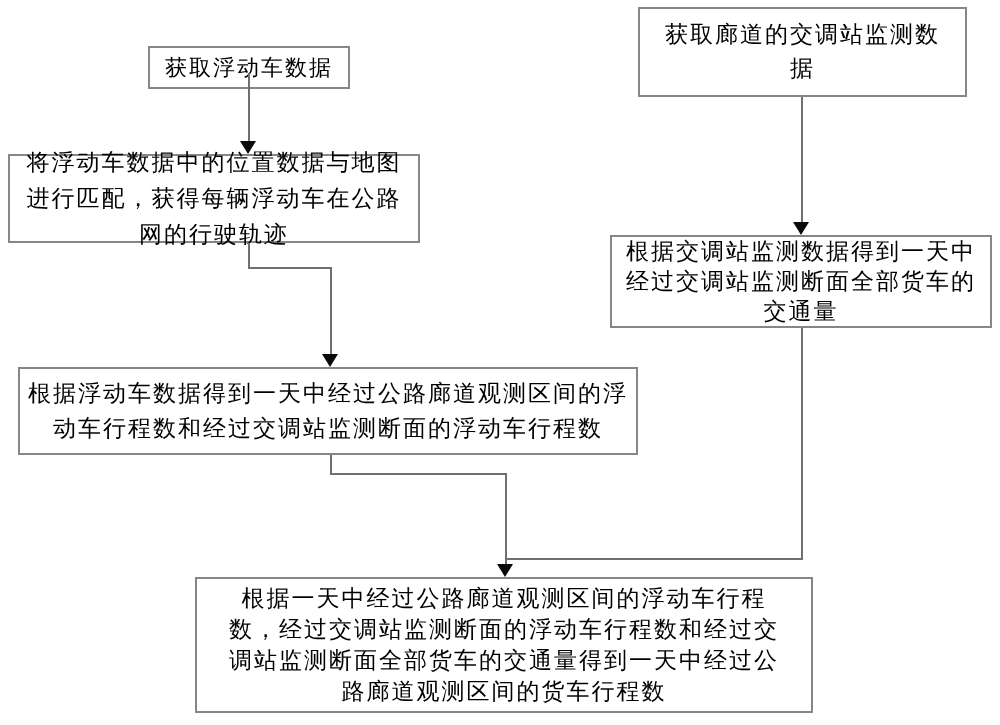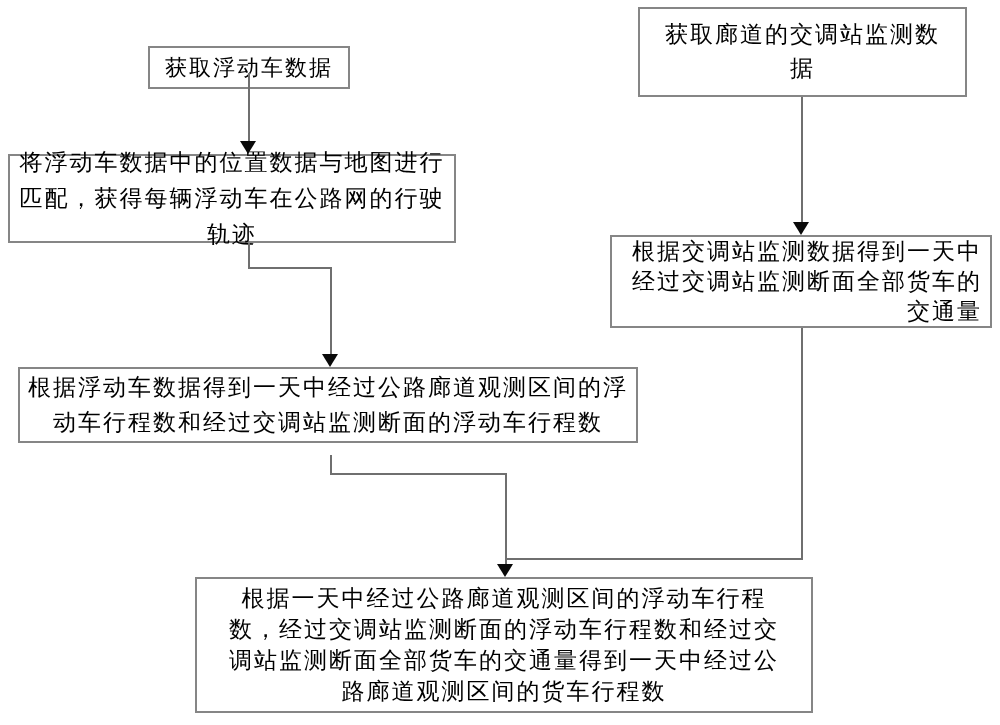--- a/index.html
+++ b/index.html
@@ -27,23 +27,23 @@
     align-items: center;
     justify-content: center;
     text-align: center;
     font-size: 23px;
     letter-spacing: 2px;
     line-height: 34px;
     word-break: break-all;
   }
   #node-get-fcd        { left: 148px; top: 30px;  width: 202px; height: 43px;  padding: 0 4px;  font-size: 22px; margin-top: 16px; }
   #node-get-station    { left: 638px; top: 7px;   width: 329px; height: 90px;  padding: 0 16px; }
-  #node-map-match      { left: 8px;   top: 154px; width: 448px; height: 89px;  padding: 0 8px;  line-height: 36px; }
-  #node-station-volume { left: 610px; top: 235px; width: 382px; height: 93px;  padding: 8px 8px;  line-height: 30px; text-align: right; }
-  #node-fcd-trips      { left: 18px;  top: 367px; width: 620px; height: 76px;  padding: 0 6px;  line-height: 35px; }
+  #node-map-match      { left: 8px;   top: 154px; width: 412px; height: 89px;  padding: 0 8px;  line-height: 36px; }
+  #node-station-volume { left: 610px; top: 235px; width: 382px; height: 93px;  padding: 8px 8px;  line-height: 30px; }
+  #node-fcd-trips      { left: 18px;  top: 367px; width: 620px; height: 88px;  padding: 0 6px;  line-height: 35px; }
   #node-truck-trips    { left: 195px; top: 577px; width: 618px; height: 136px; padding: 0 20px;  line-height: 31px; }
 
   .vline, .hline {
     position: absolute;
     background: #6f6f6f;
   }
   .vline { width: 2px; }
   .hline { height: 2px; }
 
   .arrow-down {

